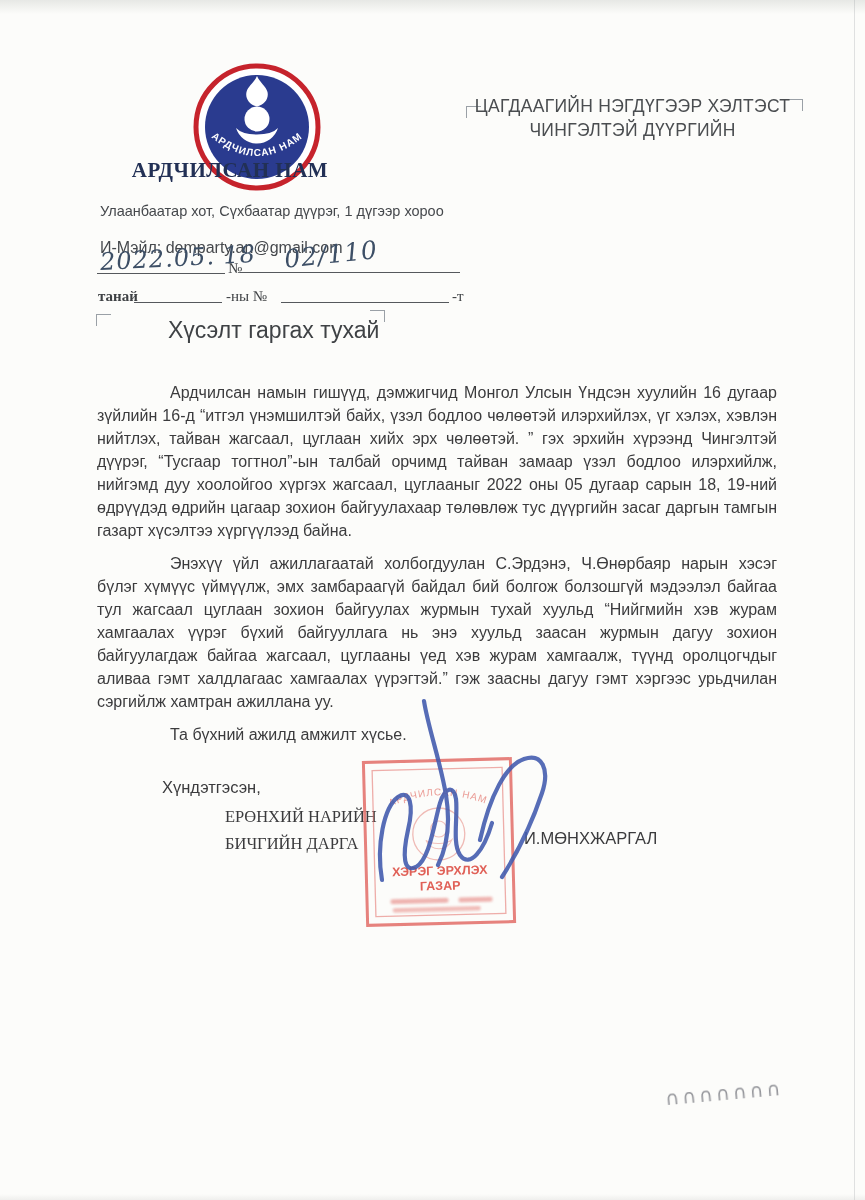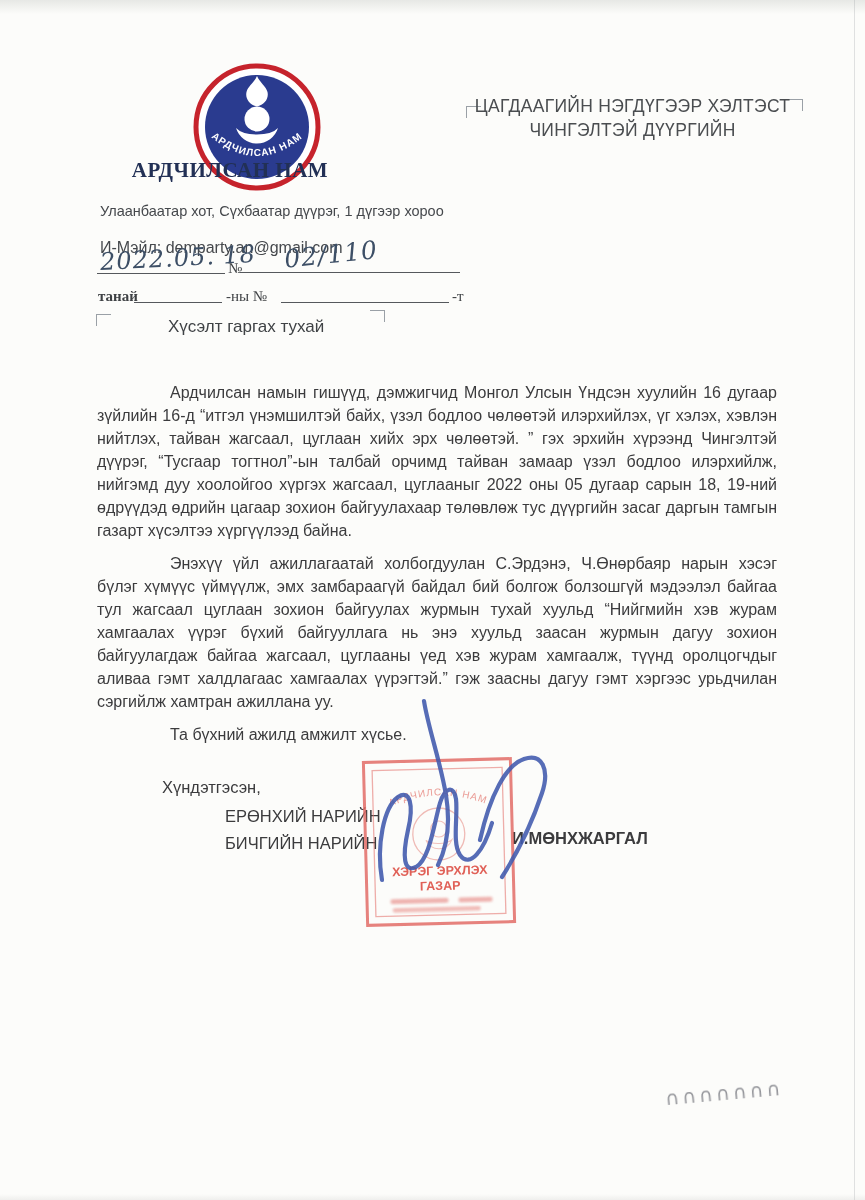--- a/index.html
+++ b/index.html
@@ -49,32 +49,32 @@
     font-size:17.5px;line-height:24px;letter-spacing:0.3px;color:#4a4d50;}
   .corner{width:14px;height:11px;border-color:#9aa0a6;}
   .c-tl{border-top:1.5px solid #9aa0a6;border-left:1.5px solid #9aa0a6;}
   .c-tr{border-top:1.5px solid #9aa0a6;border-right:1.5px solid #9aa0a6;}
   .rec-cl{left:466px;top:106px;}
   .rec-cr{left:788px;top:99px;}
   .sub-cl{left:96px;top:314px;}
   .sub-cr{left:370px;top:310px;}
 
   
-  .subject{left:168px;top:317px;font-size:17px;color:#3f4245;text-align:center;}
+  .subject{left:168px;top:317px;font-size:23px;color:#3f4245;text-align:center;}
 
   
   .body-text{left:97px;top:381px;width:690px;font-size:16px;line-height:23px;
     text-align:justify;color:#3b3b3d;}
   .body-text p{margin:0 10px 10px 0;text-indent:73px;}
   .body-text p.last{margin-bottom:0;}
 
   .salutation{left:162px;top:745px;font-size:16.5px;margin-top:33px;}
 
-  .sign-title{left:225px;top:803px;font-size:16.5px;line-height:27px;color:#3b3b3d;}
-  .signer-name{left:512px;top:829px;font-size:16.5px;color:#3b3b3d;font-weight:bold;}
+  .sign-title{left:225px;top:803px;font-size:16.5px;line-height:27px;color:#3b3b3d;font-family:Liberation Serif, serif;}
+  .signer-name{left:524px;top:829px;font-size:16.5px;color:#3b3b3d;}
 
   
   .stamp{left:363px;top:758px;width:152px;height:168px;transform:rotate(-1.5deg);}
   
   .signature{left:340px;top:665px;width:260px;height:240px;}
 
   
   .artifact{left:665px;top:1082px;font-size:19px;letter-spacing:3px;
     color:rgba(62,64,74,0.55);transform:rotate(-5deg);filter:blur(0.4px);
     font-family:"DejaVu Sans",sans-serif;}
@@ -134,21 +134,21 @@
   <div class="abs body-text">
     <p>Ардчилсан намын гишүүд, дэмжигчид Монгол Улсын Үндсэн хуулийн 16 дугаар зүйлийн 16-д “итгэл үнэмшилтэй байх, үзэл бодлоо чөлөөтэй илэрхийлэх, үг хэлэх, хэвлэн нийтлэх, тайван жагсаал, цуглаан хийх эрх чөлөөтэй. ” гэх эрхийн хүрээнд Чингэлтэй дүүрэг, “Тусгаар тогтнол”-ын талбай орчимд тайван замаар үзэл бодлоо илэрхийлж, нийгэмд дуу хоолойгоо хүргэх жагсаал, цуглааныг 2022 оны 05 дугаар сарын 18, 19-ний өдрүүдэд өдрийн цагаар зохион байгуулахаар төлөвлөж тус дүүргийн засаг даргын тамгын газарт хүсэлтээ хүргүүлээд байна.</p>
     <p>Энэхүү үйл ажиллагаатай холбогдуулан С.Эрдэнэ, Ч.Өнөрбаяр нарын хэсэг бүлэг хүмүүс үймүүлж, эмх замбараагүй байдал бий болгож болзошгүй мэдээлэл байгаа тул жагсаал цуглаан зохион байгуулах журмын тухай хуульд “Нийгмийн хэв журам хамгаалах үүрэг бүхий байгууллага нь энэ хуульд заасан журмын дагуу зохион байгуулагдаж байгаа жагсаал, цуглааны үед хэв журам хамгаалж, түүнд оролцогчдыг аливаа гэмт халдлагаас хамгаалах үүрэгтэй.” гэж заасны дагуу гэмт хэргээс урьдчилан сэргийлж хамтран ажиллана уу.</p>
     <p class="last">Та бүхний ажилд амжилт хүсье.</p>
   </div>
 
   <div class="abs salutation">Хүндэтгэсэн,</div>
 
   <div class="abs sign-title">
     <div>ЕРӨНХИЙ НАРИЙН</div>
-    <div>БИЧГИЙН НАРИЙН</div>
+    <div>БИЧГИЙН ДАРГА</div>
   </div>
   <div class="abs signer-name">И.МӨНХЖАРГАЛ</div>
 
   <svg class="abs stamp" viewBox="0 0 152 168">
     <rect x="2.5" y="2.5" width="147" height="163" fill="none" stroke="rgba(226,108,102,0.85)" stroke-width="3"></rect>
     <rect x="11" y="11" width="130" height="146" fill="none" stroke="rgba(226,108,102,0.55)" stroke-width="1.3"></rect>
     <defs>
         <path id="stampArc" d="M 26,48 Q 76,27 126,48" fill="none"></path>
       </defs>
     <text font-size="10" letter-spacing="1" fill="rgba(228,122,114,0.75)" font-family="Liberation Sans, sans-serif">

